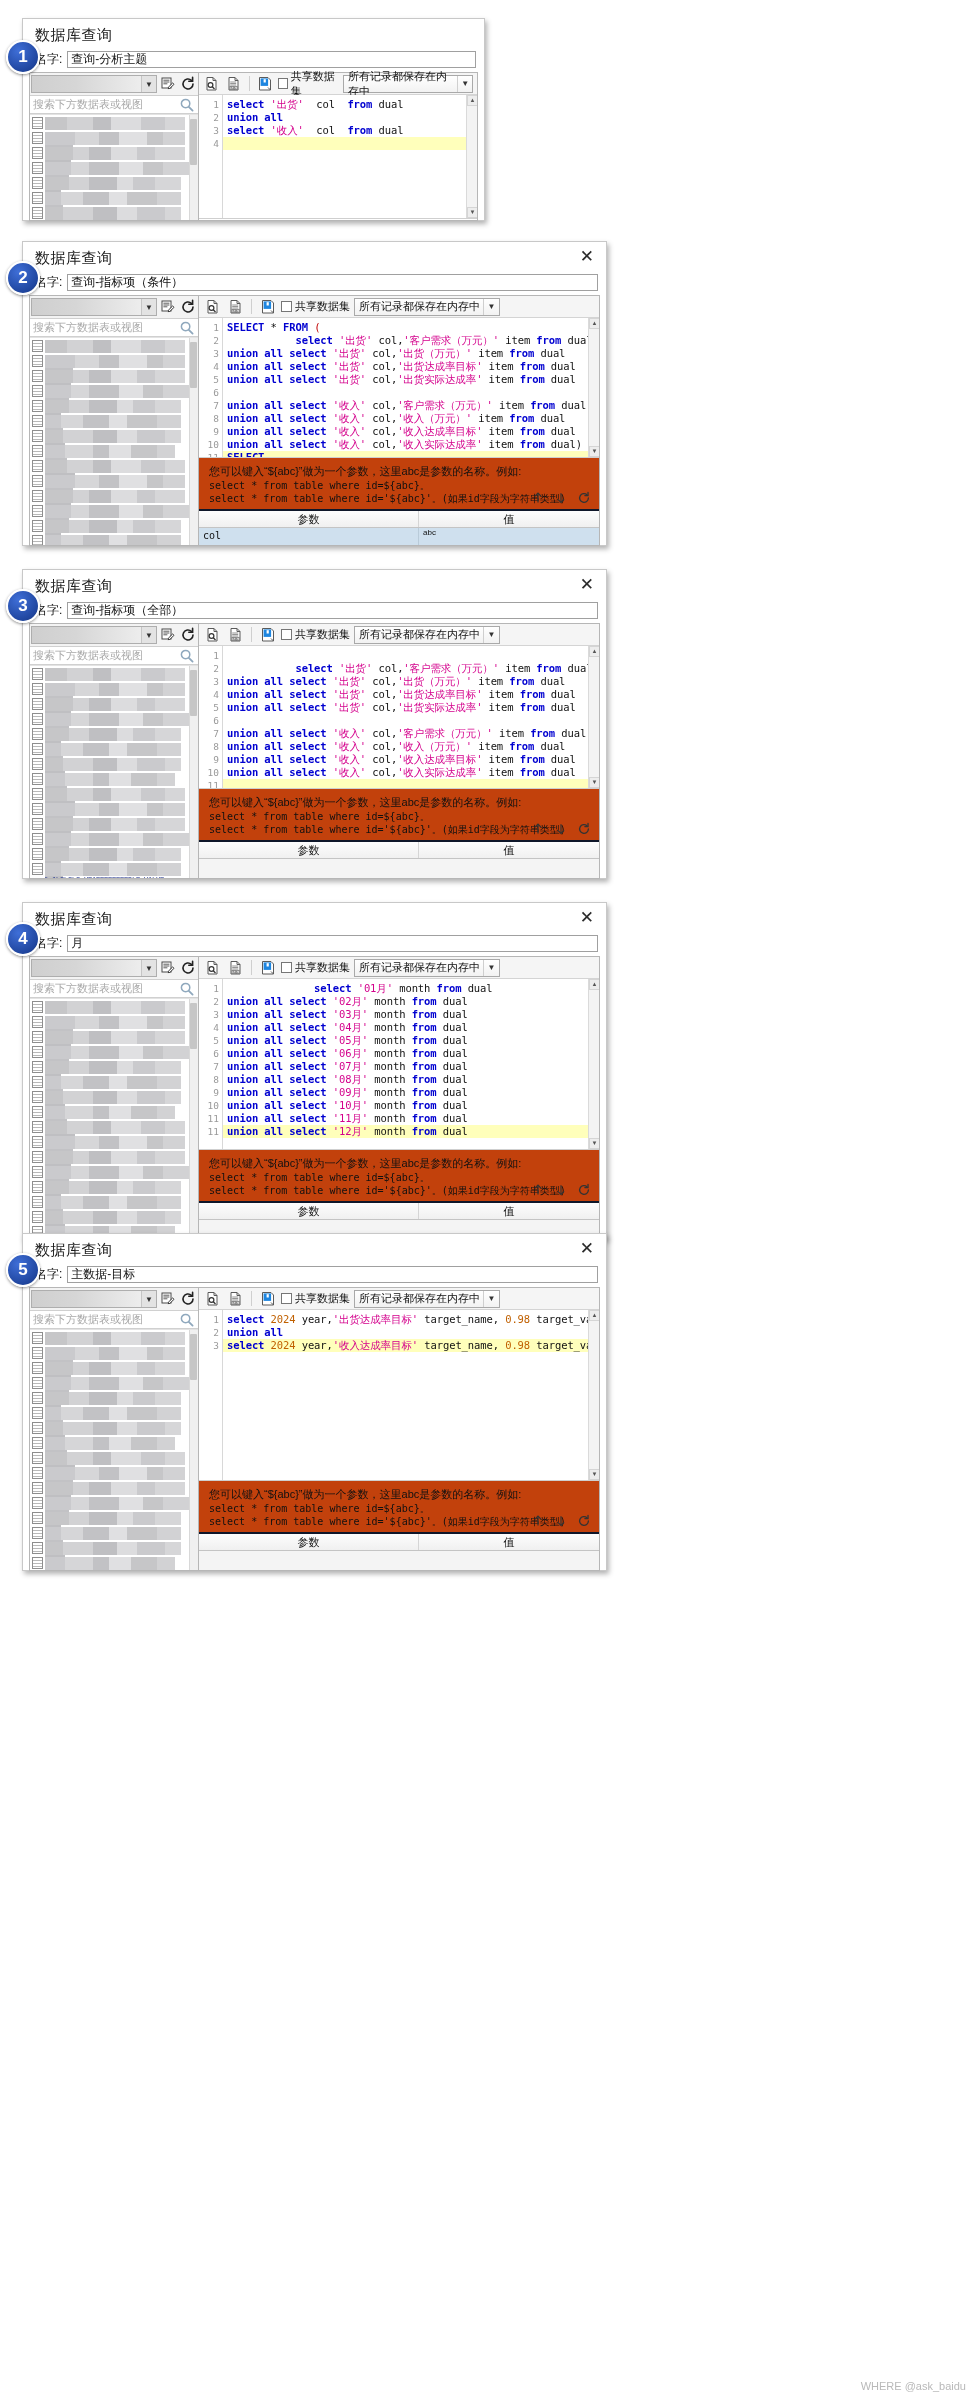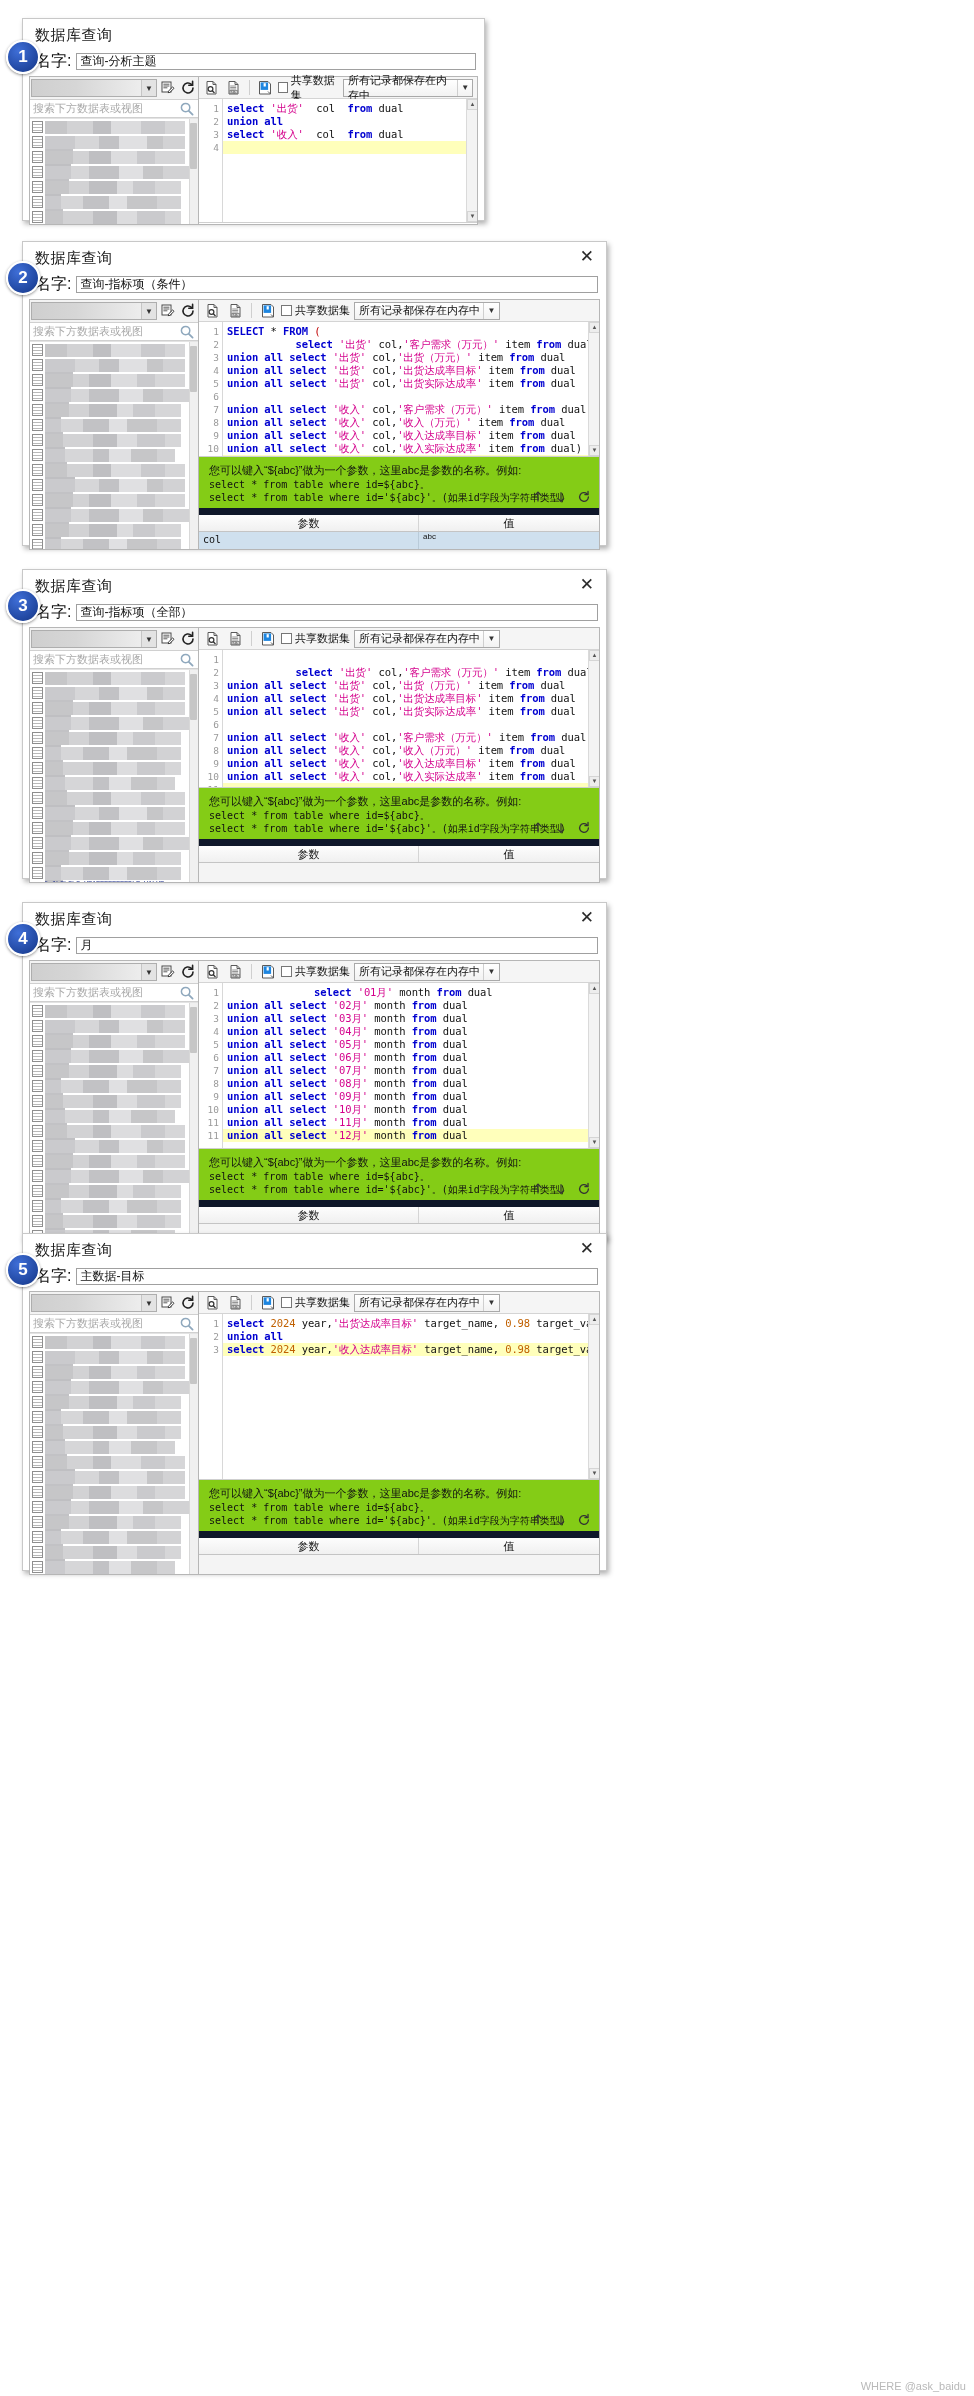--- a/index.html
+++ b/index.html
@@ -52,21 +52,21 @@
     font-size: 17px; line-height: 16px;
     text-align: center;
     cursor: default;
     font-family: "DejaVu Sans", sans-serif;
   }
   .name-row {
     display: flex; align-items: center;
     padding: 0 8px 4px 12px;
     gap: 5px;
   }
-  .name-label { font-size: 16px; color: #111; white-space: nowrap; }
+  .name-label { font-size: 12px; color: #111; white-space: nowrap; }
   .name-input {
     flex: 1;
     height: 17px;
     border: 1px solid #a0a0a0;
     background: #fff;
     font-size: 12px;
     color: #111;
     padding: 0 3px;
     line-height: 15px;
     font-family: "Liberation Sans", "DejaVu Sans", sans-serif;
@@ -241,22 +241,22 @@
   }
   .ed-up, .ed-dn {
     position:absolute; left:0; width:11px; height:11px;
     background:#ededed; border:1px solid #d5d5d5;
     font-size:6px; text-align:center; line-height:9px; color:#555;
   }
   .ed-up { top:0; } .ed-dn { bottom:0; }
 
   
   .hint {
-    background: #84cc16;
-    border-bottom: 7px solid #0f172a;
+    background: #c2410c;
+    border-bottom: 2px solid #0f172a;
     padding: 6px 8px 4px 10px;
     position: relative;
   }
   .hint-l1 { font-size: 11px; color: #111; line-height: 15px; }
   .hint-l2, .hint-l3 {
     font-size: 10px; color: #111; line-height: 13px;
     font-family: "DejaVu Sans Mono","Liberation Mono", monospace;
   }
   .hint-ctrls {
     position: absolute; right: 8px; bottom: 4px;

